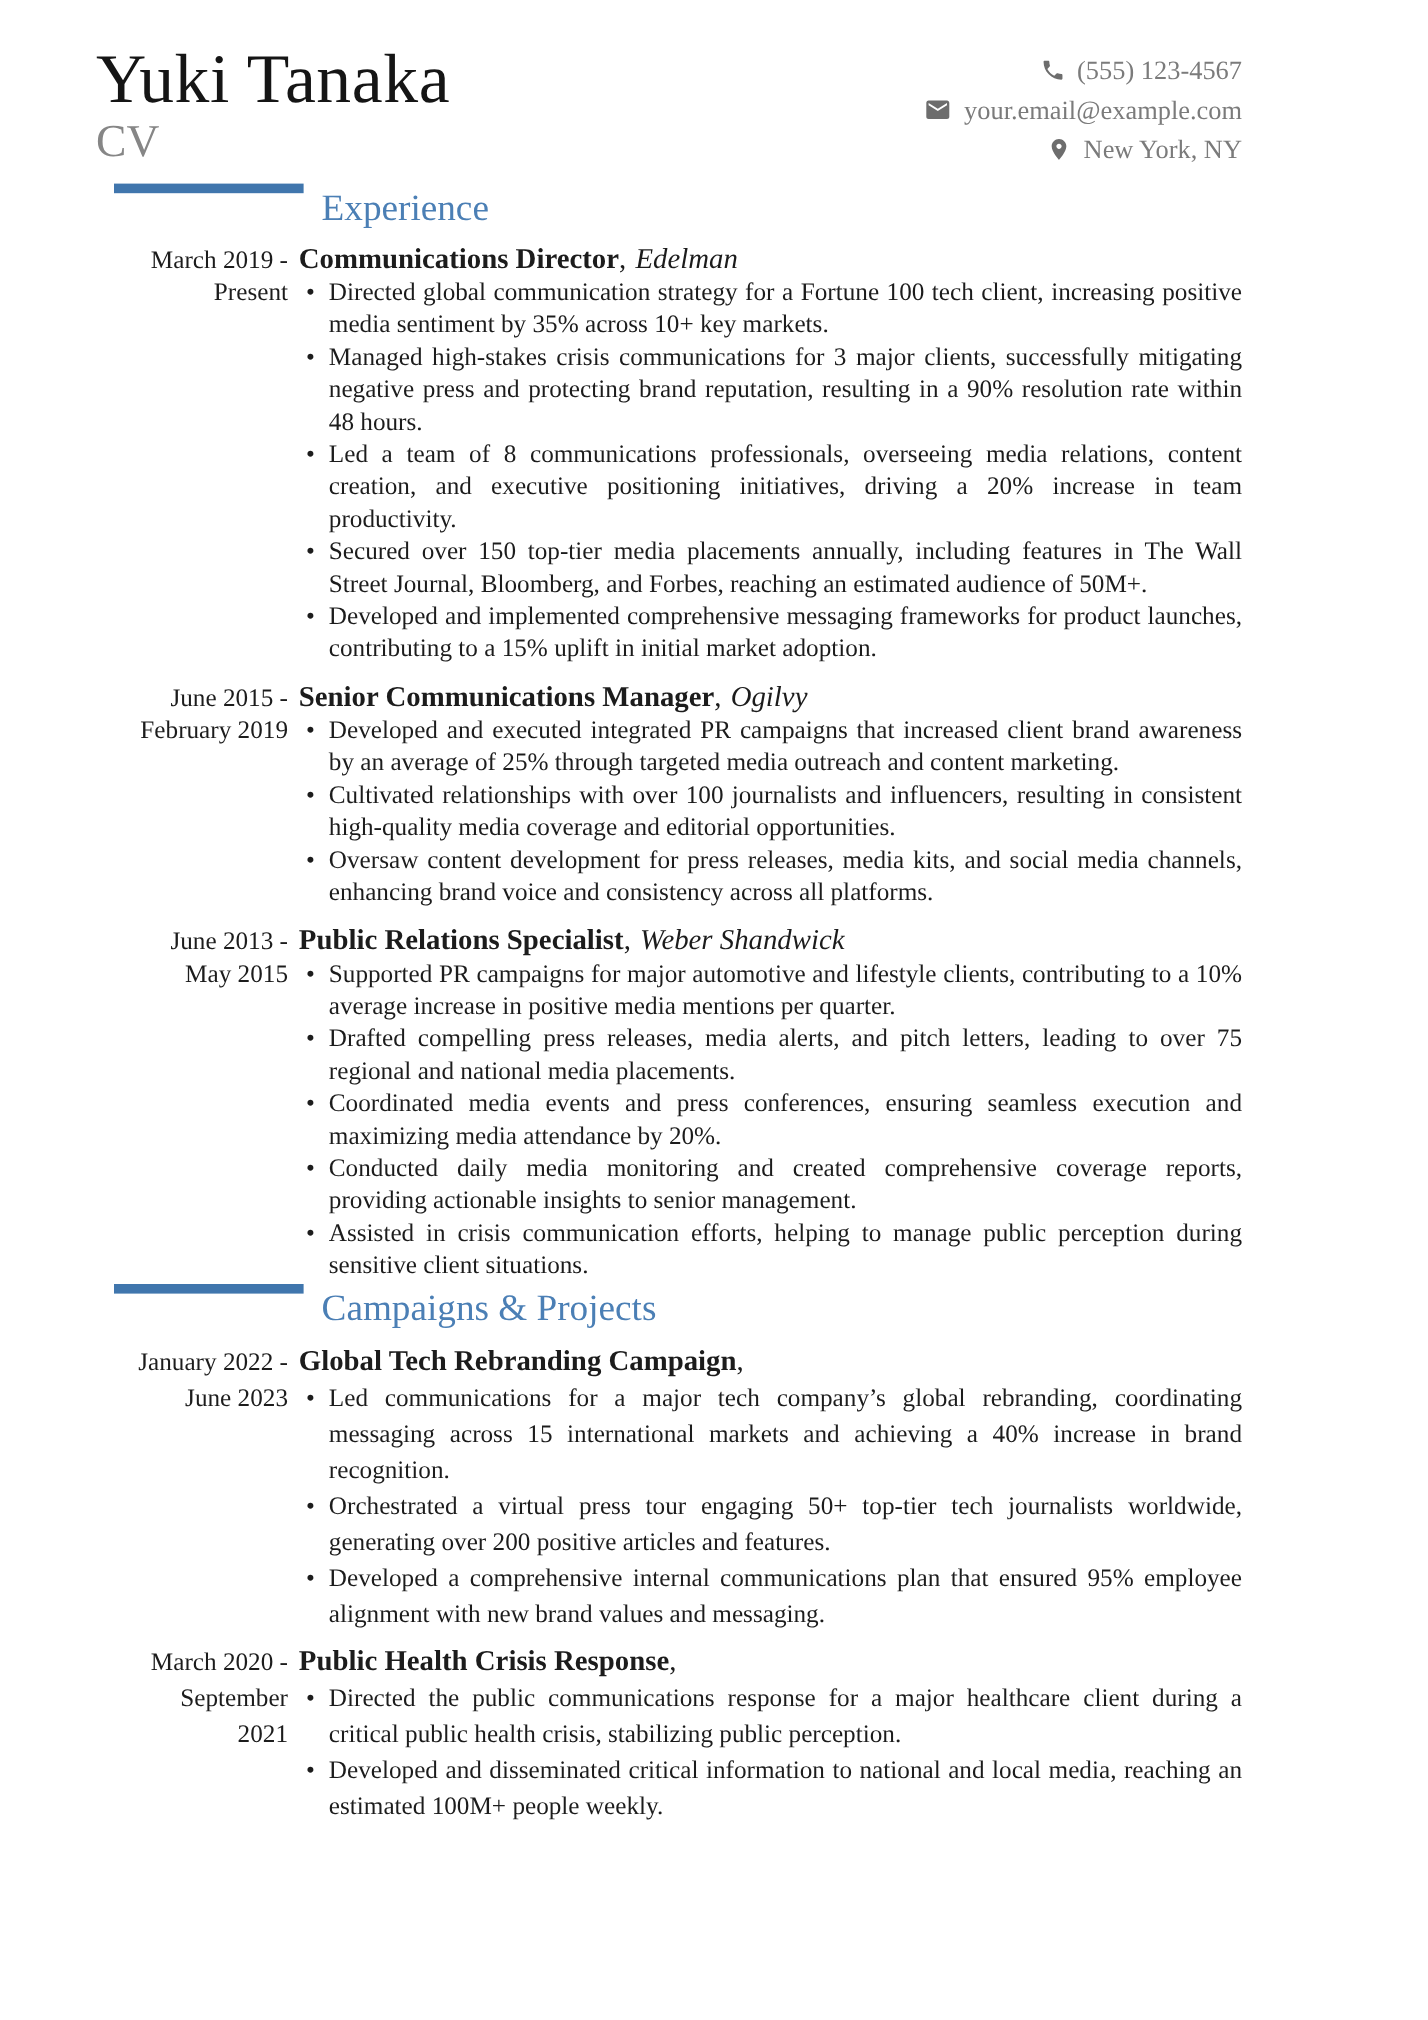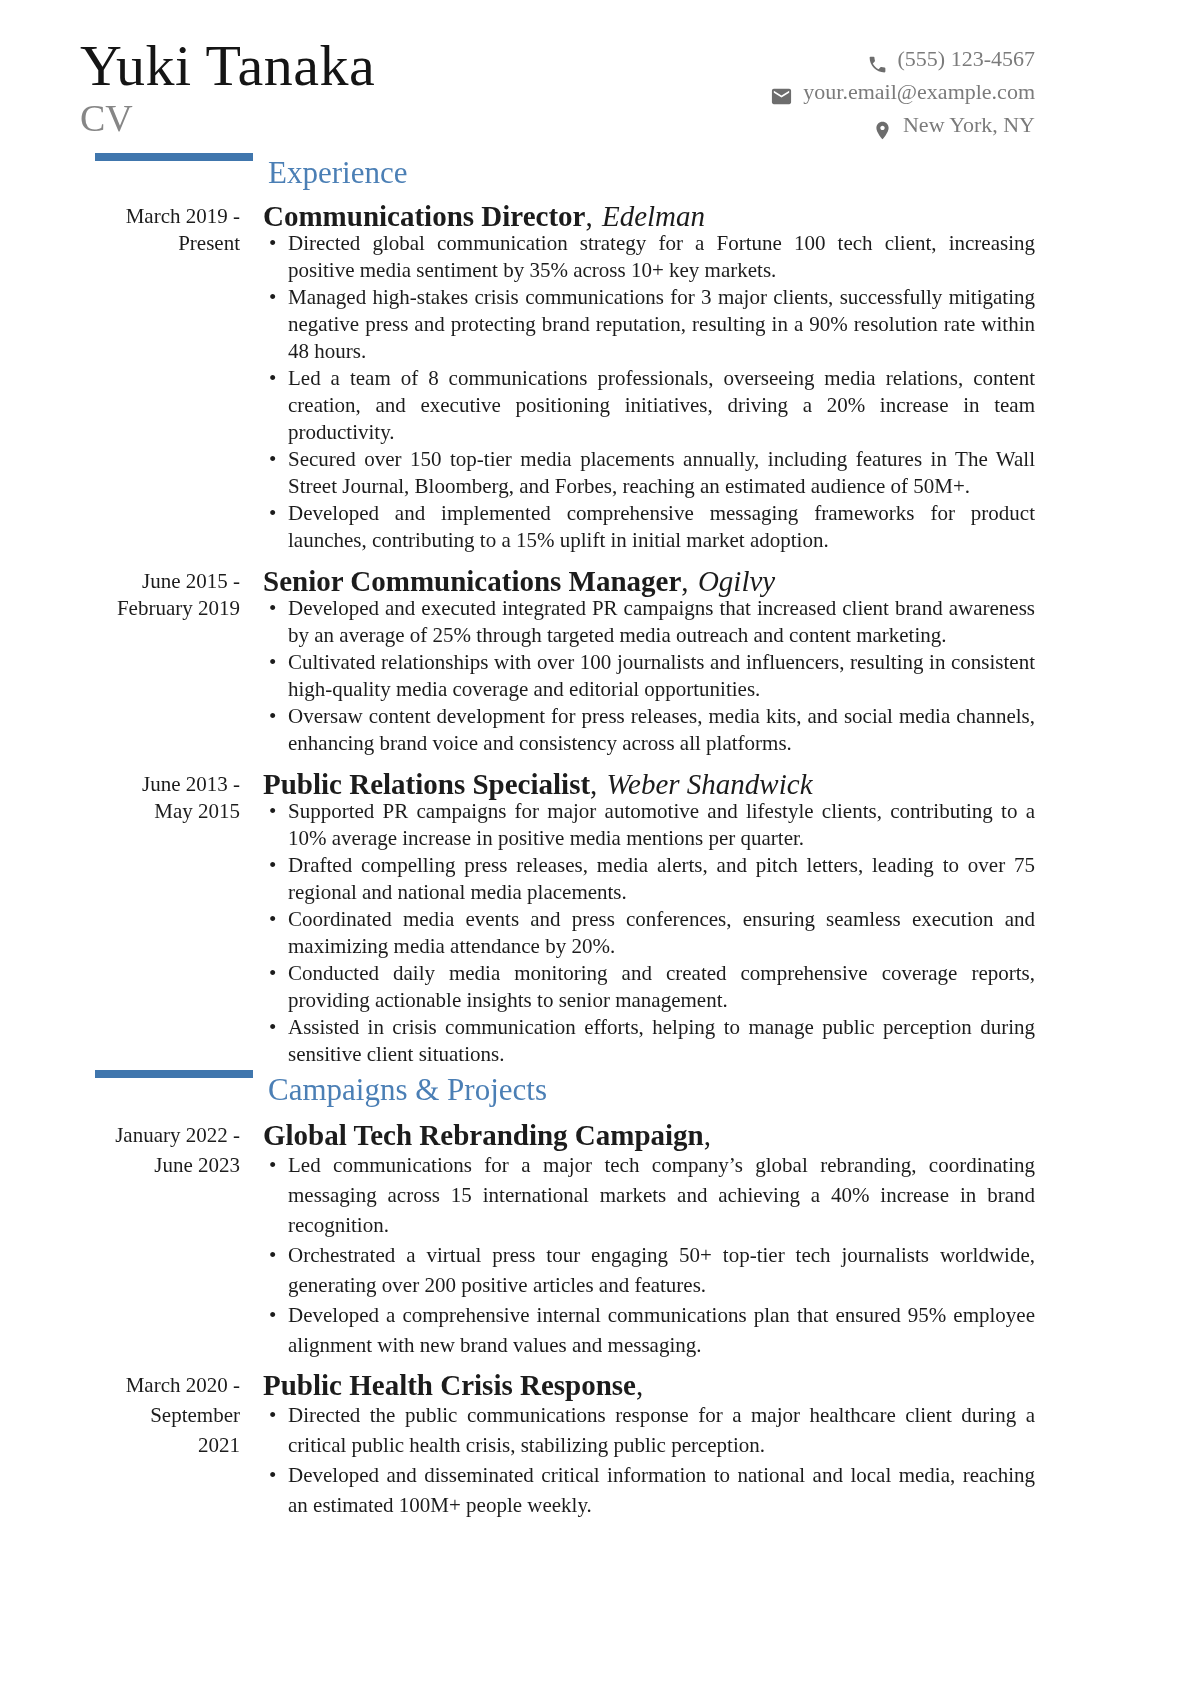--- a/index.html
+++ b/index.html
@@ -18,36 +18,36 @@
     position:relative;overflow:hidden;
   }
   .page{width:1190px;height:1683px;padding:36px 155px 52px 80px;}
 
   
   .header{display:flex;justify-content:space-between;align-items:flex-start;margin-bottom:12px;}
   .name{font-size:58px;font-weight:400;line-height:1.05;color:#151515;letter-spacing:.5px;}
   .subtitle{font-size:38px;color:#868686;margin-top:2px;line-height:1.05;}
   .contact{margin-top:6px;}
   .contact-line{
-    display:flex;justify-content:flex-end;align-items:flex-end;gap:10px;
+    display:flex;justify-content:flex-end;align-items:center;gap:10px;
     font-size:22px;color:var(--muted);line-height:33px;white-space:nowrap;
   }
   .contact-line .icn{display:inline-flex;color:var(--icon);flex:0 0 auto;}
 
   
   .section-heading{display:flex;align-items:flex-start;gap:15px;margin-left:15px;margin-bottom:10px;}
   .section-rule{width:158px;height:8px;background:var(--accent);flex:0 0 auto;}
   .section-title{font-size:31px;font-weight:400;color:var(--heading);line-height:40px;white-space:nowrap;}
 
-  .entry{display:grid;grid-template-columns:160px 1fr;column-gap:23px;margin-top:14px;}
+  .entry{display:grid;grid-template-columns:160px 1fr;column-gap:9px;margin-top:14px;}
   .entries .entry:first-child{margin-top:8px;}
   .entry-dates{
     text-align:right;padding-left:25px;font-size:21px;line-height:27px;color:var(--body);
   }
-  .entry-title-line{font-size:29px;line-height:27px;}
+  .entry-title-line{font-size:24px;line-height:27px;}
   .entry-title{font-weight:700;}
   .entry-company{font-style:italic;margin-left:.32em;}
   ul.bullets{list-style:none;}
   ul.bullets li{
     position:relative;padding-left:25px;font-size:21px;line-height:27px;
     text-align:justify;hyphens:auto;-webkit-hyphens:auto;
   }
   ul.bullets li::before{
     content:"\2022";position:absolute;left:6px;top:0;font-size:21px;line-height:27px;
   }

